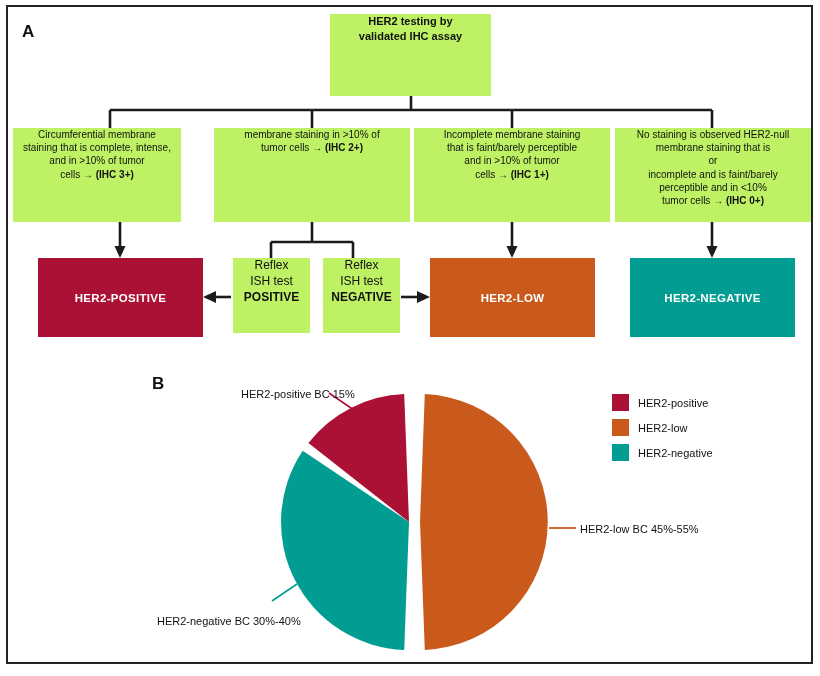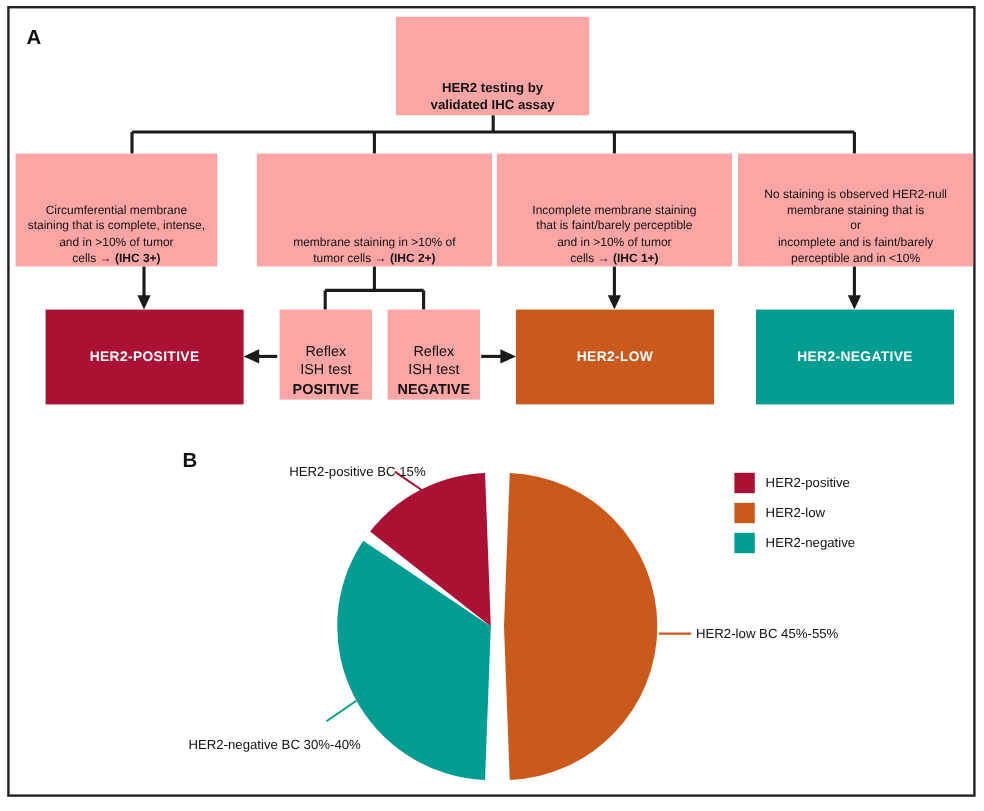--- a/index.html
+++ b/index.html
@@ -24,23 +24,23 @@
   .panel-letter {
     position: absolute;
     font-weight: bold;
     font-size: 17px;
     color: #111111;
     letter-spacing: 0.2px;
   }
   
   .fc-box {
     position: absolute;
-    background: #fca5a5;
+    background: #bef264;
     display: flex;
-    align-items: flex-end;
+    align-items: flex-start;
     justify-content: center;
     text-align: center;
     color: #111111;
     line-height: 1.32;
   }
   .fc-box .inner { padding: 0 5px; width: 100%; }
   .top-box {
     left: 330px; top: 14px; width: 161px; height: 82px;
     font-size: 11px; font-weight: bold;
   }
@@ -187,20 +187,21 @@
     </div>
   </div>
 
   <div class="fc-box desc-box desc-4">
     <div class="inner">
       <div>No staining is observed HER2-null</div>
       <div>membrane staining that is</div>
       <div>or</div>
       <div>incomplete and is faint/barely</div>
       <div>perceptible and in &lt;10%</div>
+      <div><span>tumor cells → </span><b>(IHC 0+)</b></div>
     </div>
   </div>
 
   <div class="fc-box reflex-box reflex-pos">
     <div class="inner">
       <div>Reflex</div>
       <div>ISH test</div>
       <div class="strong">POSITIVE</div>
     </div>
   </div>

